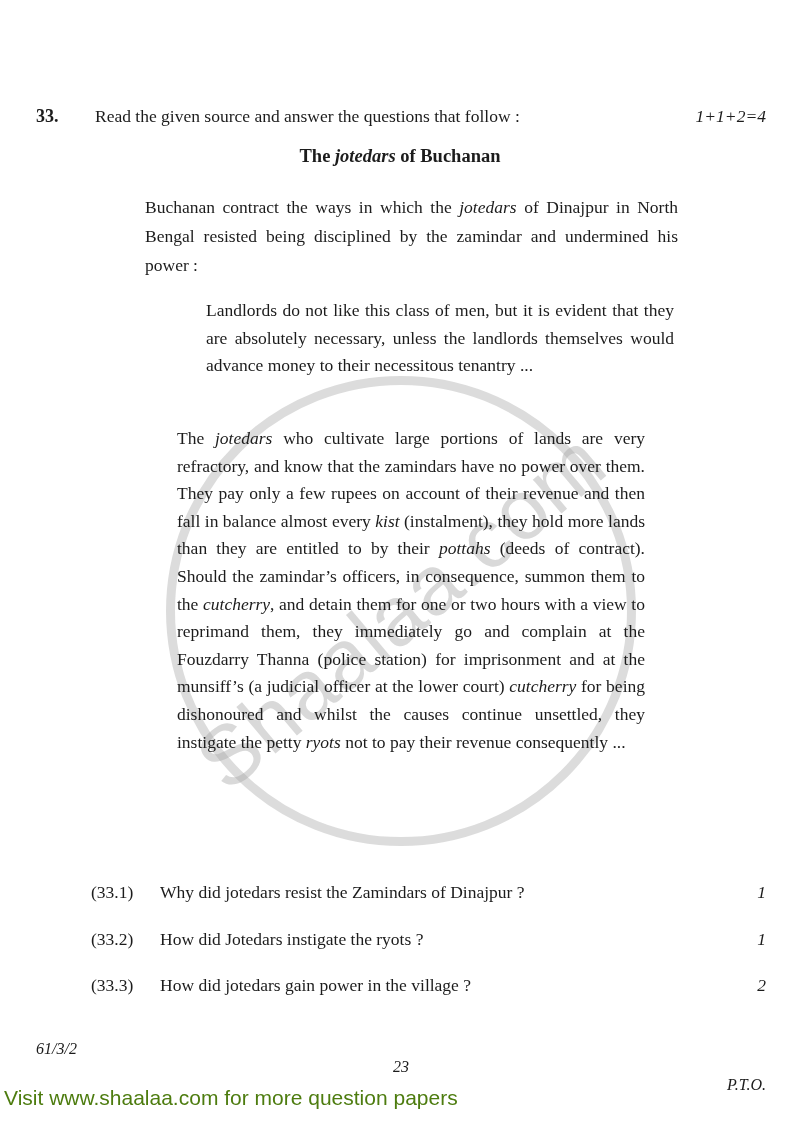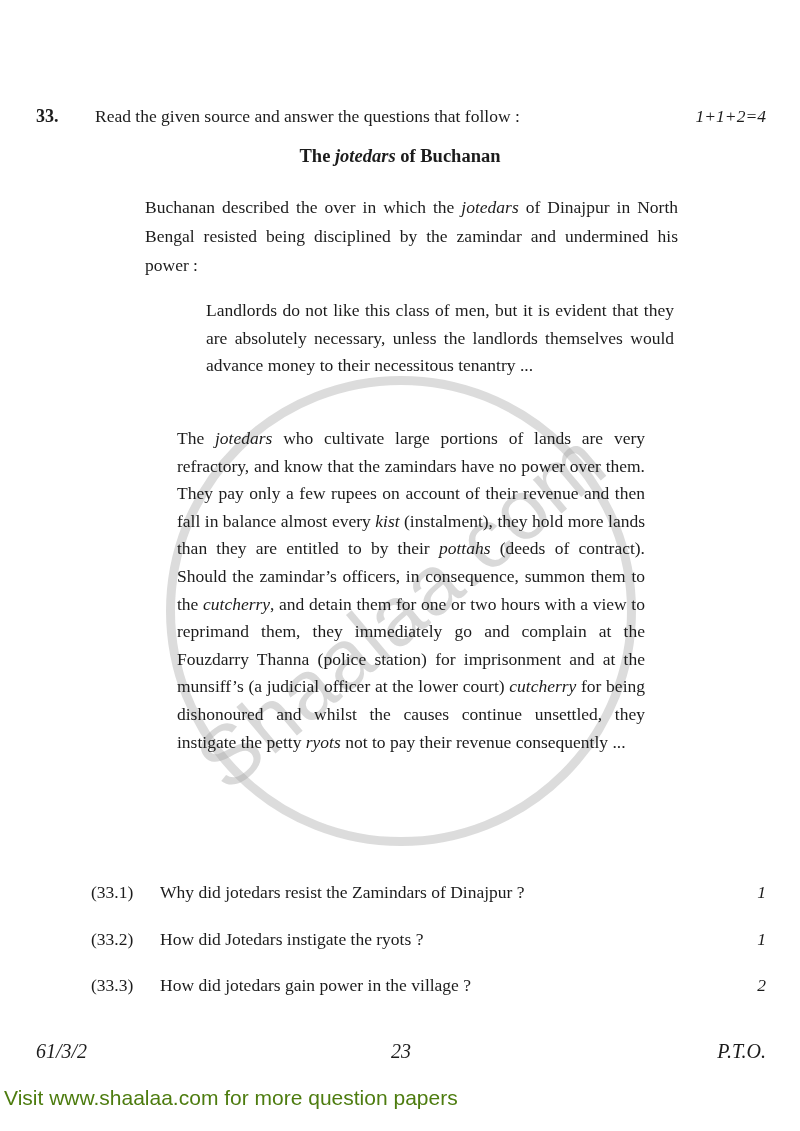--- a/index.html
+++ b/index.html
@@ -31,21 +31,21 @@
   .src-title i{font-style:italic;}
   .para{position:absolute;text-align:justify;font-size:17.5px;}
   .intro{top:193px;left:145px;width:533px;line-height:29px;}
   .quote1{top:297px;left:182px;width:468px;line-height:27.6px;margin-left:24px;}
   .quote2{top:425px;left:177px;width:468px;line-height:27.6px;}
   .subqs{position:absolute;top:882px;left:91px;right:34px;}
   .subq-row{display:flex;font-size:17.5px;margin-bottom:25.5px;}
   .subq-num{width:69px;flex:0 0 auto;}
   .subq-text{flex:1 1 auto;}
   .subq-marks{font-style:italic;flex:0 0 auto;}
-  .page-footer{position:absolute;top:1040px;left:36px;right:34px;display:flex;font-size:20px;font-style:italic;}
+  .page-footer{position:absolute;top:1040px;left:36px;right:34px;display:flex;font-size:16px;font-style:italic;flex-direction:column;}
   .footer-left{flex:1;text-align:left;}
   .footer-center{flex:1;text-align:center;}
   .footer-right{flex:1;text-align:right;}
   .site-banner{
     position:absolute;top:1086px;left:4px;
     font-family:"Liberation Sans","DejaVu Sans",sans-serif;
     font-size:21px;color:#4d7c0f;
   }
 </style>
 </head>
@@ -61,21 +61,21 @@
   <div class="content">
 
     <div class="q-row">
       <span class="q-num">33.</span>
       <span class="q-prompt">Read the given source and answer the questions that follow :</span>
       <span class="q-marks">1+1+2=4</span>
     </div>
 
     <div class="src-title"><span>The </span><i>jotedars</i><span> of Buchanan</span></div>
 
-    <div class="para intro"><span>Buchanan described the over in which the </span><i>jotedars</i><span> of Dinajpur in North Bengal resisted being disciplined by the zamindar and undermined his power :</span></div>
+    <div class="para intro"><span>Buchanan contract the ways in which the </span><i>jotedars</i><span> of Dinajpur in North Bengal resisted being disciplined by the zamindar and undermined his power :</span></div>
 
     <div class="para quote1"><span>Landlords do not like this class of men, but it is evident that they are absolutely necessary, unless the landlords themselves would advance money to their necessitous tenantry ...</span></div>
 
     <div class="para quote2"><span>The </span><i>jotedars</i><span> who cultivate large portions of lands are very refractory, and know that the zamindars have no power over them. They pay only a few rupees on account of their revenue and then fall in balance almost every </span><i>kist</i><span> (instalment), they hold more lands than they are entitled to by their </span><i>pottahs</i><span> (deeds of contract). Should the zamindar’s officers, in consequence, summon them to the </span><i>cutcherry</i><span>, and detain them for one or two hours with a view to reprimand them, they immediately go and complain at the Fouzdarry Thanna (police station) for imprisonment and at the munsiff’s (a judicial officer at the lower court) </span><i>cutcherry</i><span> for being dishonoured and whilst the causes continue unsettled, they instigate the petty </span><i>ryots</i><span> not to pay their revenue consequently ...</span></div>
 
     <div class="subqs">
       <div class="subq-row">
         <span class="subq-num">(33.1)</span>
         <span class="subq-text">Why did jotedars resist the Zamindars of Dinajpur ?</span>
         <span class="subq-marks">1</span>

